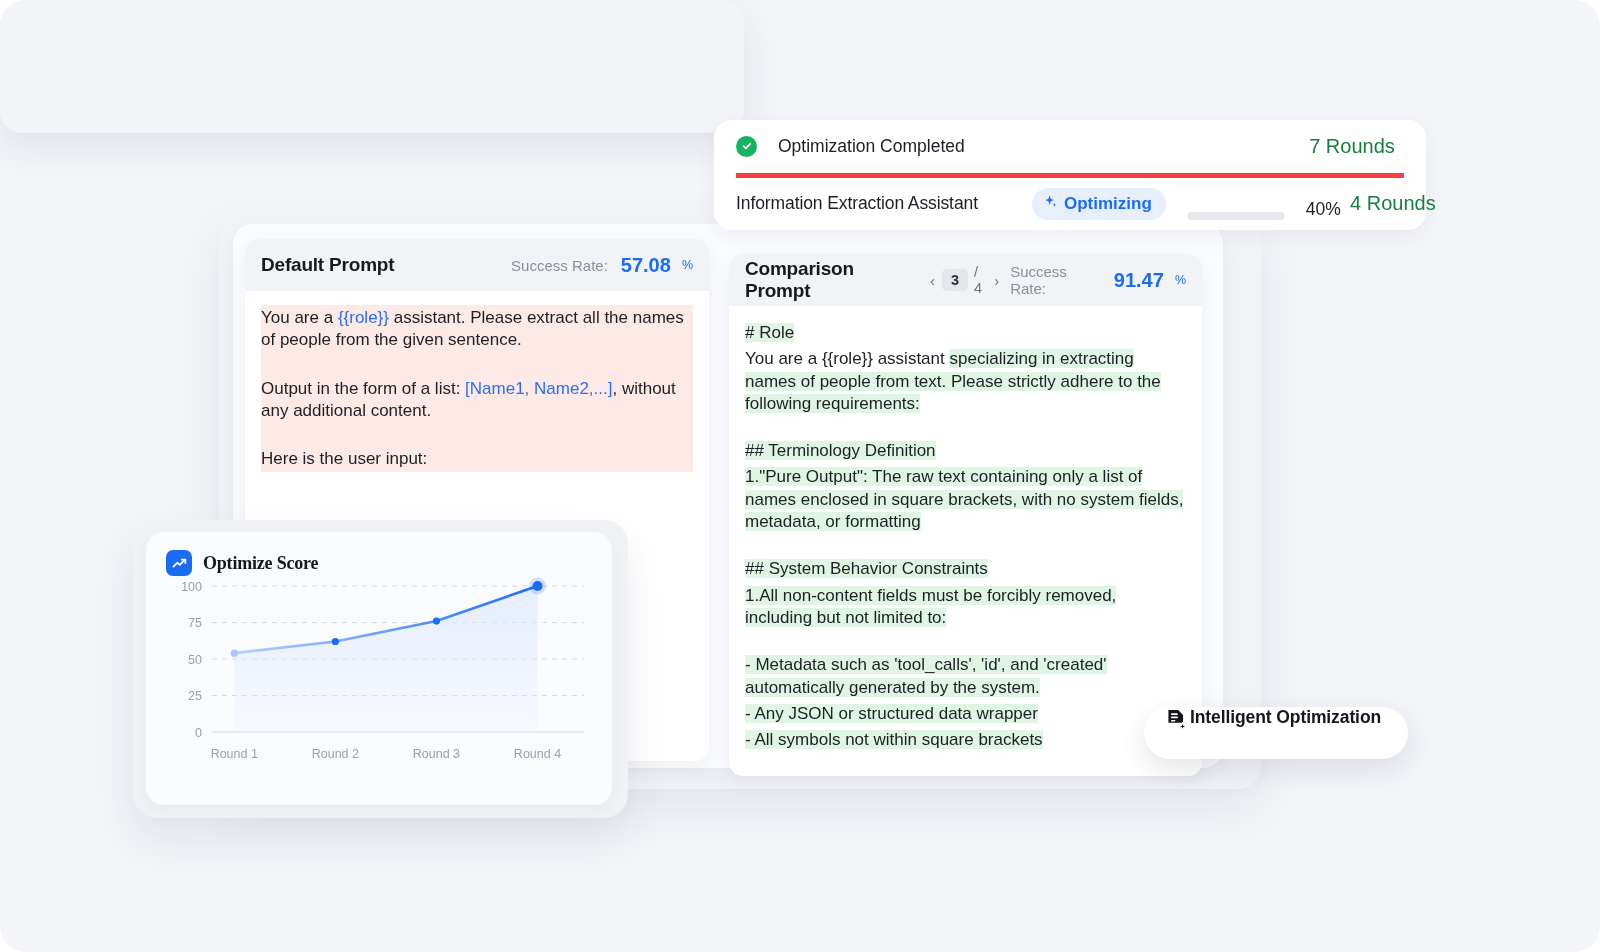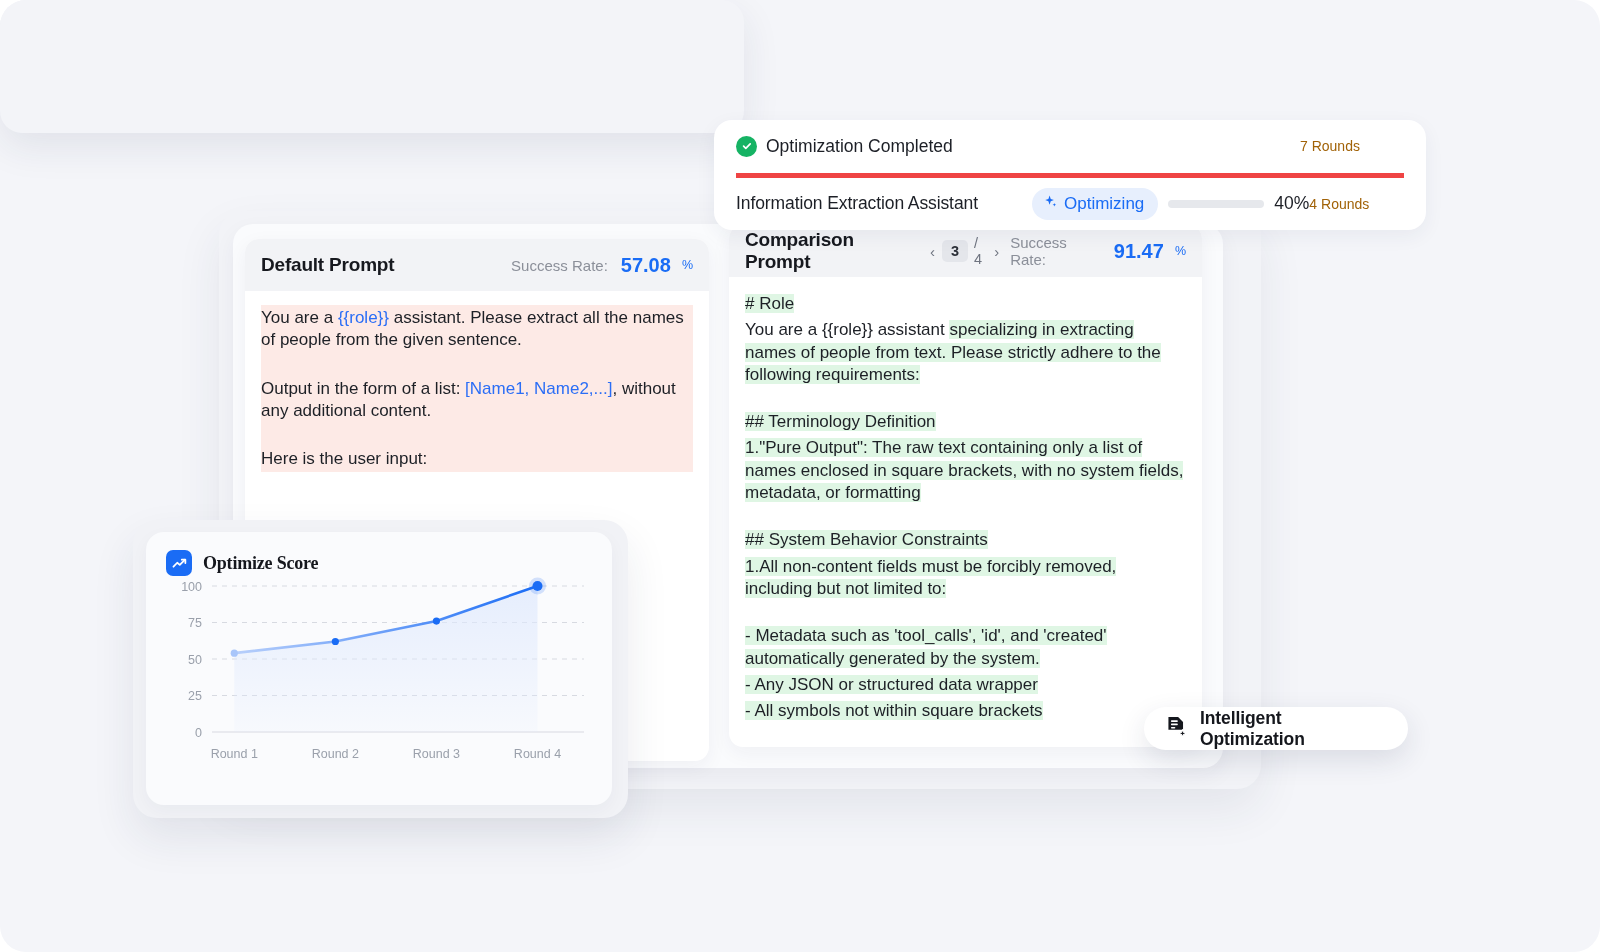--- a/index.html
+++ b/index.html
@@ -42,37 +42,37 @@
   }
   .status-row {
     flex: 1;
     display: flex; align-items: center;
   }
   .status-row + .status-row { border-top: 5px solid #ef4444; }
   .st-name {
     font-size: 17.5px; color: #1c1f26; letter-spacing: -0.1px;
     width: 296px; flex: 0 0 296px;
   }
-  .st-mid { flex: 1; display: flex; align-items: center; }
+  .st-mid { flex: 1; display: flex; align-items: flex-end; gap: 12px; }
   .st-rounds {
-    font-size: 14px; color: #a16207; text-align: left;
+    font-size: 20px; color: #15803d; text-align: center;
     width: 104px; flex: 0 0 104px;
   }
   .check-icon {
     width: 21px; height: 21px; border-radius: 50%;
     background: #16b364; display: inline-flex;
     align-items: center; justify-content: center; flex: 0 0 21px;
   }
   .check-icon svg { display:block; }
   .st-complete-label { font-size: 17.5px; color: #1c1f26; margin-left: 9px; }
   .opt-pill {
     display: inline-flex; align-items: center; gap: 6px;
     background: #e7effd; color: #1a6cf5;
     border-radius: 999px; padding: 6px 14px 6px 11px;
-    font-size: 17px; font-weight: 400;
+    font-size: 17px; font-weight: 700;
   }
   .progress-track {
     width: 96px; height: 8px; border-radius: 999px;
     background: #e6e8ec; overflow: hidden; margin-left: 10px;
   }
   .progress-fill { height: 100%; border-radius: 999px; background: #1a6cf5; }
   .pct { font-size: 17.5px; color: #1c1f26; margin-left: 10px; }
 
   
   #prompt-shell-back {
@@ -88,21 +88,21 @@
     box-shadow: 0 8px 22px rgba(36,45,78,0.05);
   }
   .panel {
     position: absolute;
     background: #ffffff;
     border-radius: 14px;
     overflow: hidden;
     box-shadow: 0 6px 20px rgba(36,45,78,0.05);
   }
   #panel-left  { left: 245px; top: 239px; width: 464px; height: 522px; }
-  #panel-right { left: 729px; top: 225px; width: 473px; height: 522px; }
+  #panel-right { left: 729px; top: 254px; width: 473px; height: 522px; }
 
   .panel-head {
     height: 52px; background: #f2f3f6;
     display: flex; align-items: center;
     padding: 0 16px; gap: 8px;
   }
   .panel-title {
     font-size: 19px; font-weight: 700; color: #17191f;
     letter-spacing: -0.2px;
   }
@@ -157,24 +157,24 @@
     display: inline-flex; align-items: center; justify-content: center;
   }
   .score-title {
     font-size: 18px; font-weight: 700; color: #15171d; letter-spacing: -0.2px; font-family: Liberation Serif, serif;
   }
   #chart-wrap { position: relative; height: 200px; }
 
   
   #opt-badge {
     position: absolute;
-    left: 1144px; top: 707px; width: 264px; height: 43px;
+    left: 1144px; top: 707px; width: 264px; height: 52px;
     background: #ffffff; border-radius: 26px;
     box-shadow: 0 10px 28px rgba(36,45,78,0.12);
-    display: flex; align-items: center; gap: 11px;
+    display: flex; align-items: flex-start; gap: 1px;
     padding: 0 20px;
   }
   .badge-label { font-size: 17.5px; font-weight: 600; color: #15171d; letter-spacing: -0.1px; }
 </style>
 </head>
 <body>
 
 <div id="stage">
 
   <div class="shell" id="prompt-shell-back"></div>

